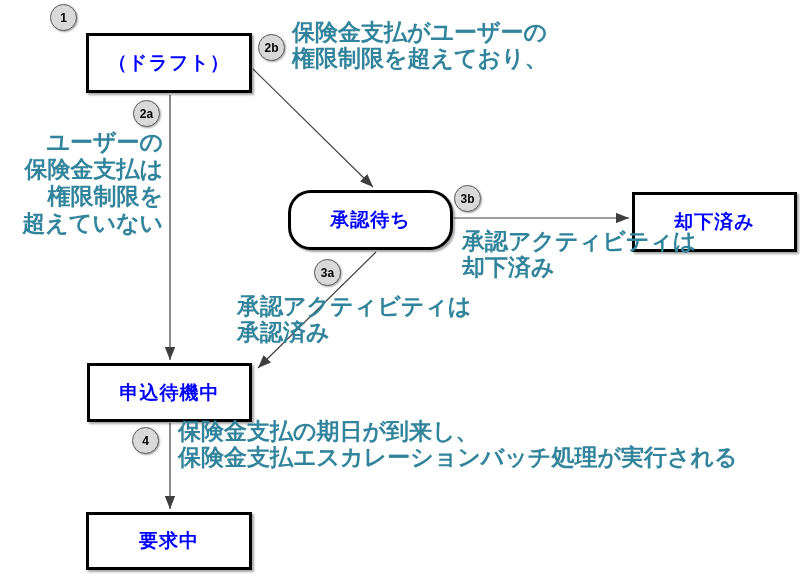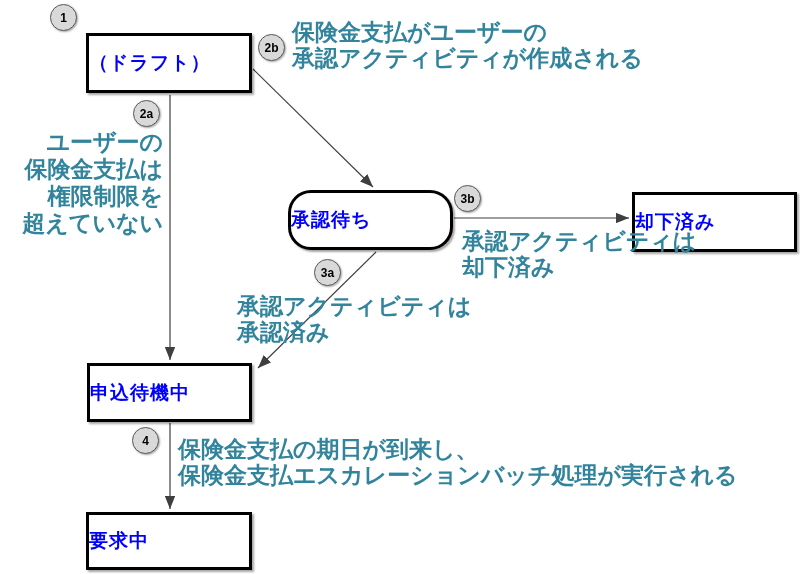--- a/index.html
+++ b/index.html
@@ -25,21 +25,21 @@
   }
   .arrowhead-shape { fill: var(--arrow, #404040); }
   .node {
     position: absolute;
     box-sizing: border-box;
     background: var(--box-fill, #ffffff);
     border: 3px solid var(--box-border, #000000);
     box-shadow: 2px 2px 2px rgba(0,0,0,0.35);
     display: flex;
     align-items: center;
-    justify-content: flex-start;
+    justify-content: center;
     z-index: 2;
     font-family: Liberation Serif, serif;
   }
   .node-label {
     color: var(--node-text, #0000ff);
     font-weight: bold;
     font-size: 19px;
     letter-spacing: 1px;
     white-space: nowrap;
   }
@@ -122,38 +122,38 @@
   </div>
   <div class="badge" style="left:314px; top:259px;text-align:right;">
     <span>3a</span>
   </div>
   <div class="badge" style="left:132px; top:427px;">
     <span>4</span>
   </div>
 
   <div class="note" style="left:292px; top:19px;">
     <div>保険金支払がユーザーの</div>
-    <div>承認アクティビティが作成される</div>
+    <div>権限制限を超えており、</div>
   </div>
 
   <div class="note right-align" style="left:20px; top:129px; width:143px;">
     <div>ユーザーの</div>
     <div>保険金支払は</div>
     <div>権限制限を</div>
     <div>超えていない</div>
   </div>
 
   <div class="note" style="left:462px; top:228px;">
     <div>承認アクティビティは</div>
     <div>却下済み</div>
   </div>
 
   <div class="note" style="left:237px; top:293px;">
     <div>承認アクティビティは</div>
     <div>承認済み</div>
   </div>
 
-  <div class="note" style="left:178px; top:436px;">
+  <div class="note" style="left:178px; top:418px;">
     <div>保険金支払の期日が到来し、</div>
     <div>保険金支払エスカレーションバッチ処理が実行される</div>
   </div>
 
 </div>
 
 </body></html>

